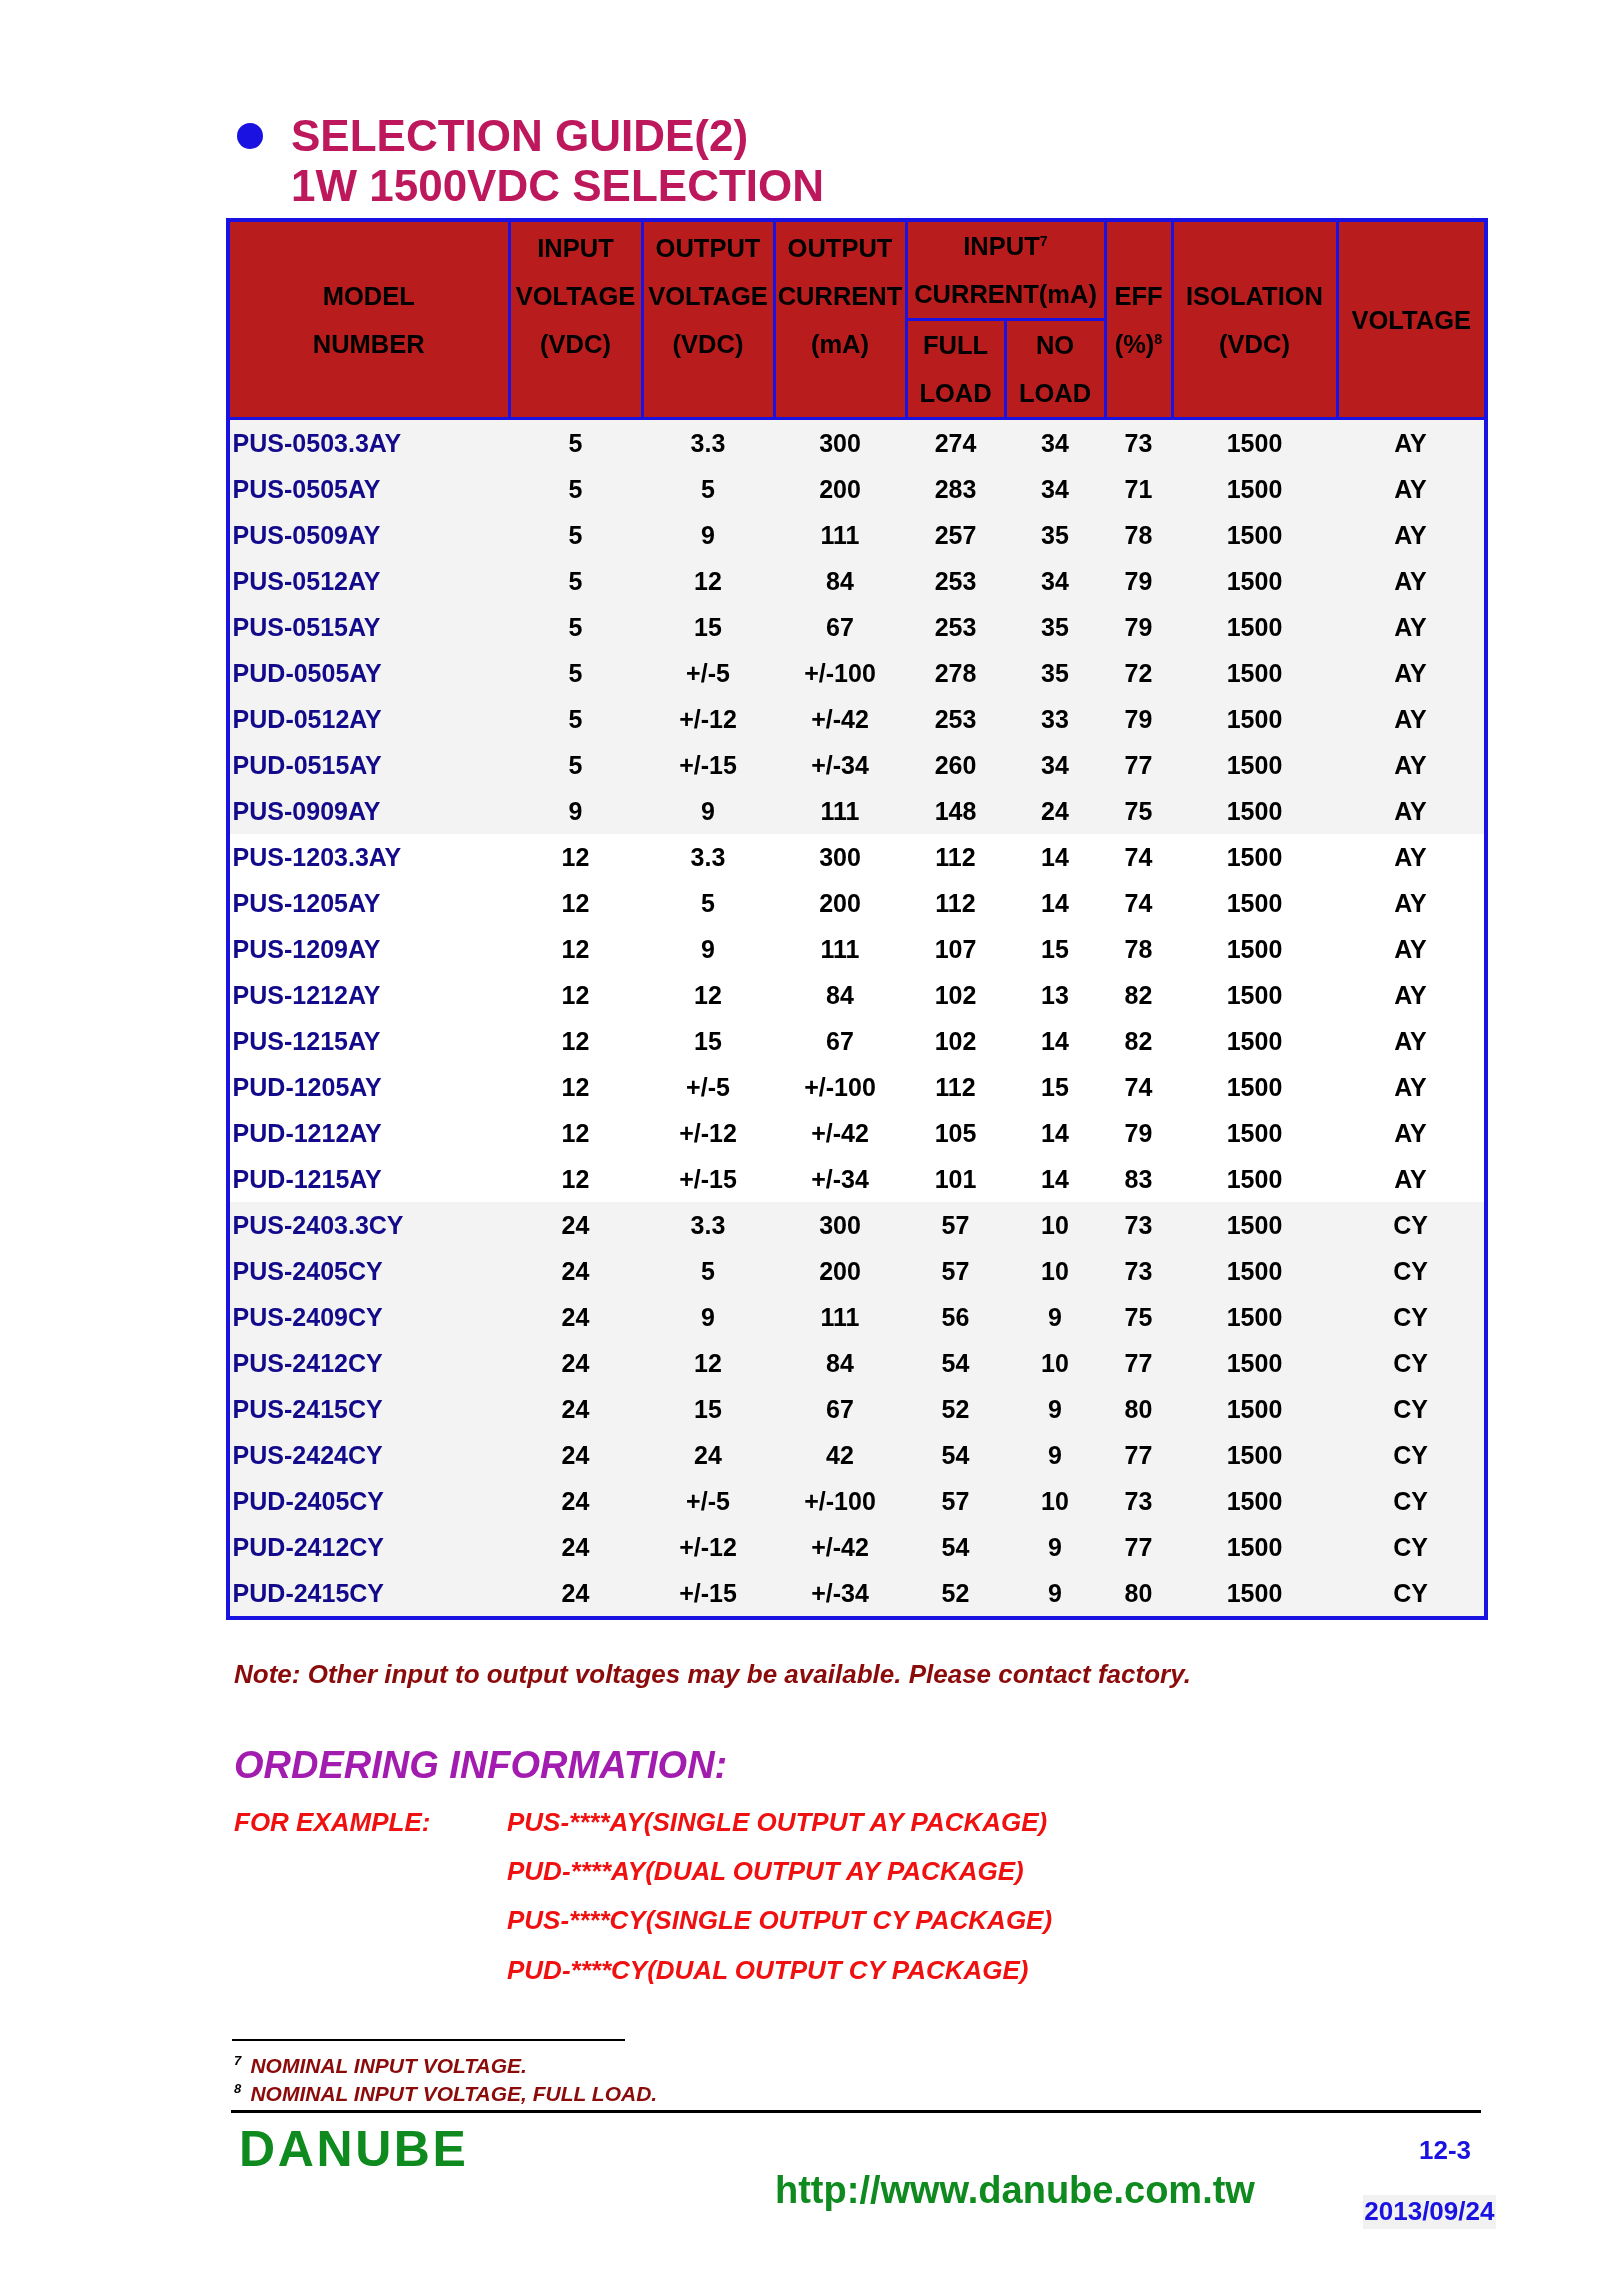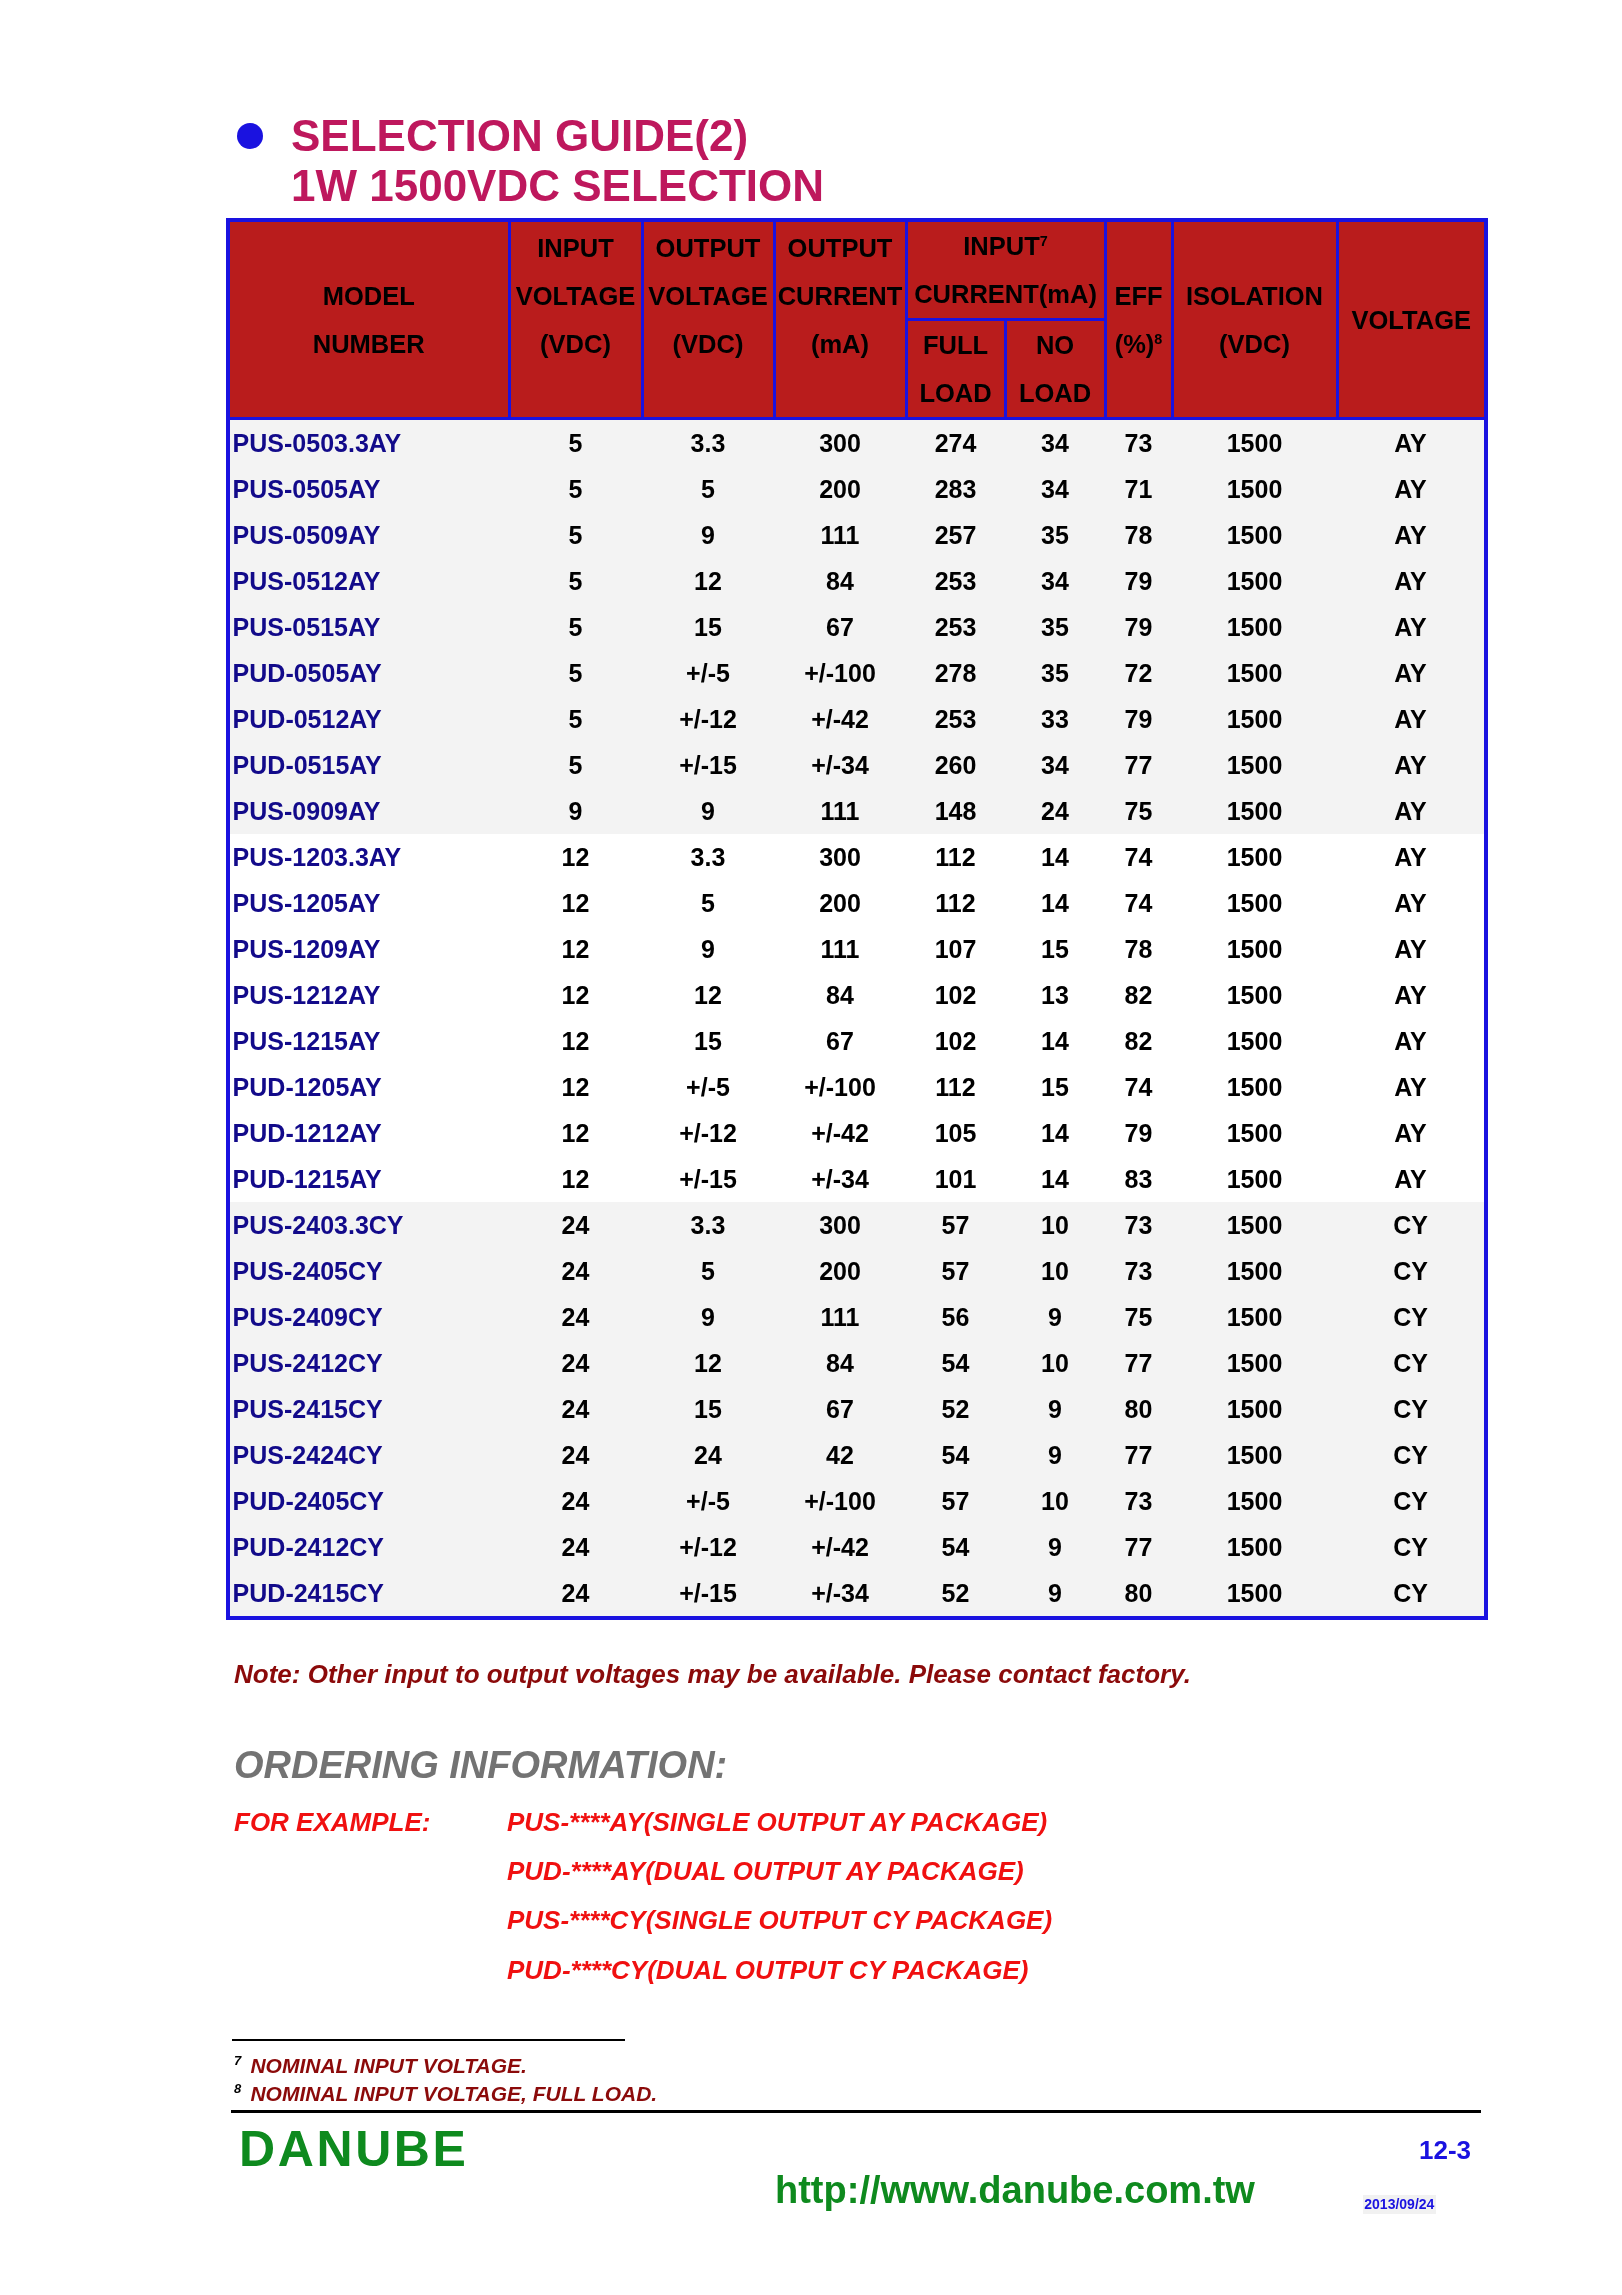--- a/index.html
+++ b/index.html
@@ -7,31 +7,31 @@
   .title { position:absolute; left:291px; font-weight:bold; color:#be185d; font-size:44px; line-height:50px; }
   .bullet { position:absolute; left:237px; top:123px; width:26px; height:26px; border-radius:50%; background:#1a12e0; }
   table.guide { position:absolute; left:226px; top:218px; width:1258px; border-collapse:collapse; table-layout:fixed; border:4.6px solid #1a12e0; }
   table.guide th { border:3.9px solid #1a12e0; font-weight:bold; font-size:25.5px; color:#000; background:#b91c1c; padding:0; line-height:48px; vertical-align:middle; text-align:center; }
   table.guide th sup { font-size:14.4px; vertical-align:super; line-height:0; }
   table.guide td { font-weight:bold; font-size:25px; color:#000; text-align:center; height:46px; padding:0; }
   table.guide tbody tr.grp-a td, table.guide tbody tr.grp-c td { background:#f3f3f3; }
   table.guide tbody tr.grp-b td { background:#ffffff; }
   table.guide td.model { text-align:left; color:#120a8a; padding-left:2.6px; }
   .note { position:absolute; left:234px; top:1659px; font-style:italic; font-weight:bold; color:#8b0a0a; font-size:26px; }
-  .order-title { position:absolute; left:234px; top:1744px; font-style:italic; font-weight:bold; color:#737373; font-size:38px; }
+  .order-title { position:absolute; left:234px; top:1744px; font-style:italic; font-weight:bold; color:#a21caf; font-size:38px; }
   .order-label { position:absolute; left:234px; font-style:italic; font-weight:bold; color:#f01010; font-size:26px; }
   .order-line { position:absolute; left:507px; font-style:italic; font-weight:bold; color:#f01010; font-size:26px; }
   .fn-rule { position:absolute; left:232px; top:2039px; width:393px; height:2px; background:#000; }
   .fn { position:absolute; left:234px; font-style:italic; font-weight:bold; color:#8b0a0a; font-size:21px; }
   .fn sup { font-size:13px; color:#000; margin-right:9.2px; }
   .foot-rule { position:absolute; left:231px; top:2110px; width:1250px; height:2.6px; background:#000; }
   .brand { position:absolute; left:239px; top:2120px; font-weight:bold; color:#0e8a1e; font-size:50px; letter-spacing:2.6px; }
   .url { position:absolute; left:775px; top:2123px; font-weight:bold; color:#0e8a1e; font-size:38px;margin-top:46px; }
   .page { position:absolute; left:1419px; top:2135px; font-weight:bold; color:#1a12e0; font-size:26px; }
-  .date { position:absolute; left:1363px; top:2195px; font-weight:bold; color:#1a12e0; font-size:14px; background:#f1f1f1; padding:1.3px 1.3px; }
+  .date { position:absolute; left:1363px; top:2195px; font-weight:bold; color:#1a12e0; font-size:26px; background:#f1f1f1; padding:1.3px 1.3px; }
 </style>
 </head>
 <body>
 
 <div class="bullet"></div>
 <div class="title" style="top:111px;">SELECTION GUIDE(2)</div>
 <div class="title" style="top:161px;">1W 1500VDC SELECTION</div>
 
 <table class="guide">
   <colgroup>

